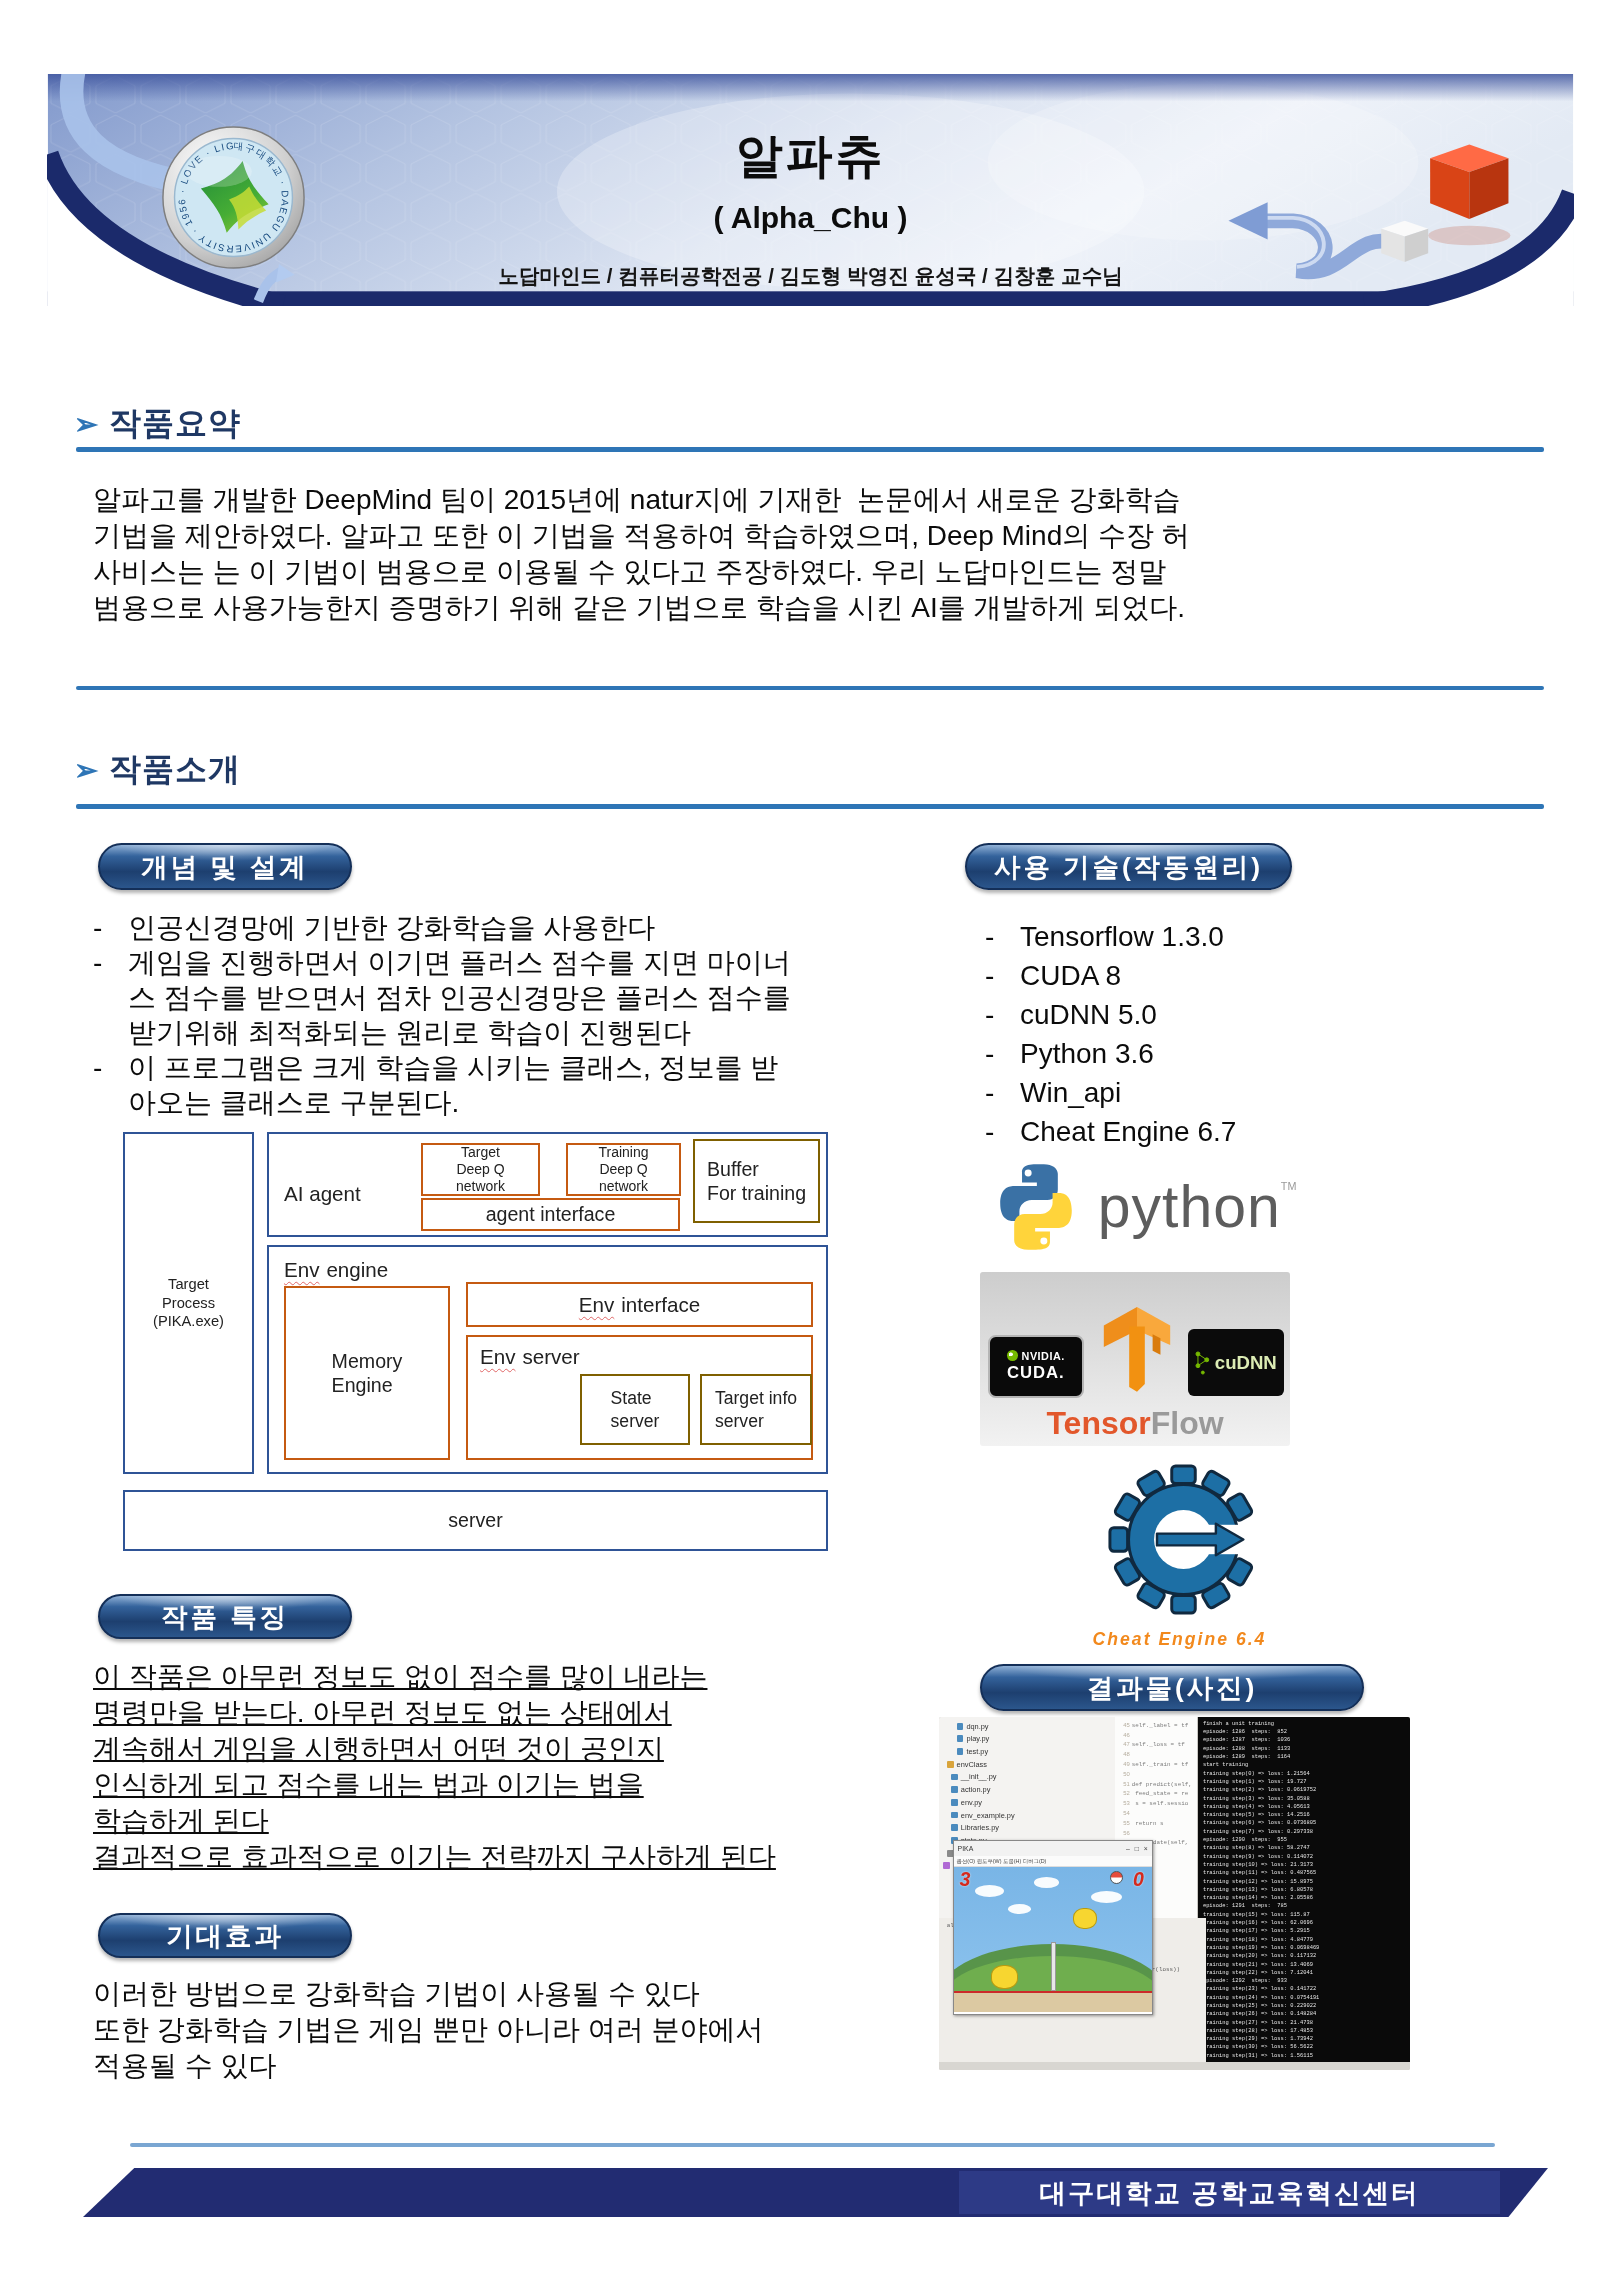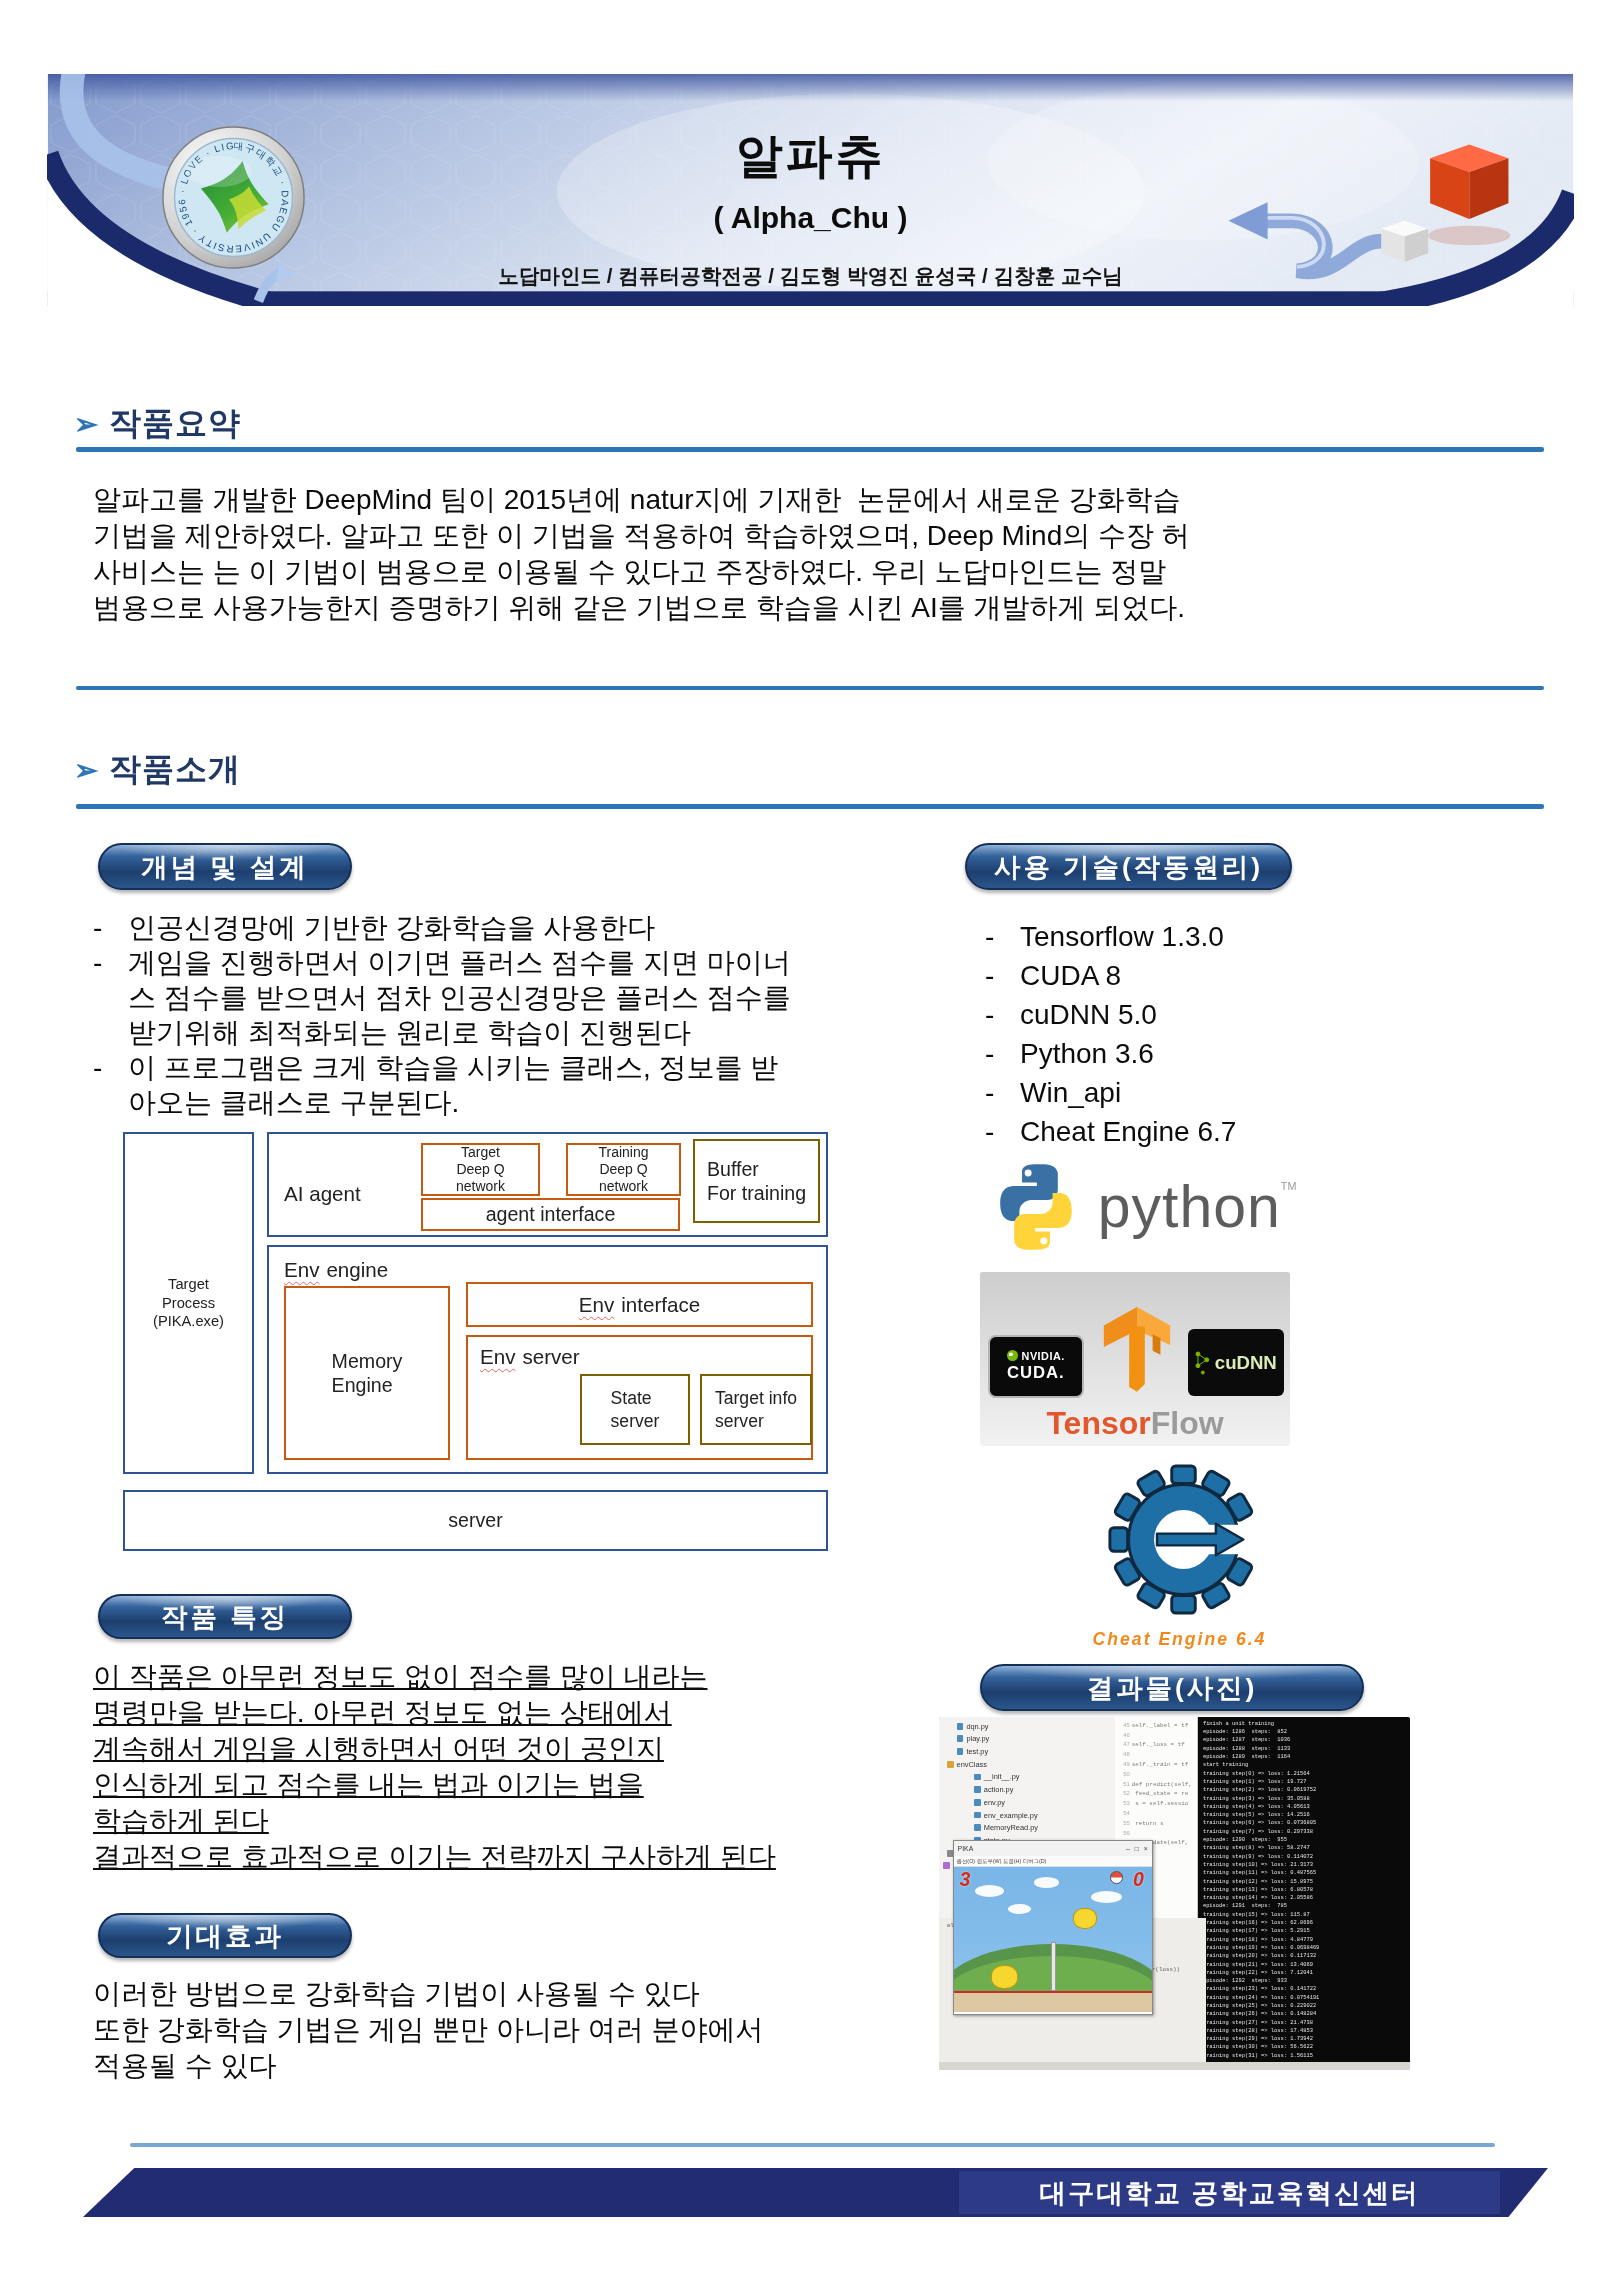--- a/index.html
+++ b/index.html
@@ -72,21 +72,21 @@
                  font-size:17.6px;font-weight:bold;font-style:italic;color:#f2891d;letter-spacing:2px;}
 
   
   .photo{position:absolute;left:939px;top:1717px;width:471px;height:353px;background:#c9c7c2;
          overflow:hidden;border-radius:2px;}
   .ptree{position:absolute;left:0;top:0;width:176px;height:201px;background:#f4f3f1;padding-top:2.9px;}
   .trow{display:flex;align-items:center;height:12.7px;font-size:7.4px;color:#333;}
   .ficon{width:6.9px;height:6.9px;margin-right:2.9px;border-radius:1px;background:#4b8bbe;flex:none;}
   .trow:nth-child(-n+3){padding-left:17.6px;}
   .trow:nth-child(4){padding-left:7.8px;} .trow:nth-child(4) .ficon{background:#d9a43b;}
-  .trow:nth-child(n+5):nth-child(-n+10){padding-left:35px;text-align:center;}
+  .trow:nth-child(n+5):nth-child(-n+10){padding-left:12px;text-align:center;}
   .trow:nth-child(11){padding-left:7.8px;} .trow:nth-child(11) .ficon{background:#8a8a8a;}
   .trow:nth-child(12){padding-left:3.9px;} .trow:nth-child(12) .ficon{background:#b06ad4;}
   .pcode{position:absolute;left:176px;top:0;width:82px;height:345px;background:#fcfcfb;display:flex;}
   .pnums{width:14.7px;font-size:5.9px;line-height:9.8px;color:#b5ad9e;text-align:right;padding:3.9px 2px 0 0;white-space:pre;}
   .plines{font-family:"Liberation Mono",monospace;font-size:5.9px;line-height:9.8px;color:#7c7c7c;
           padding-top:3.9px;white-space:pre;}
   .pconsole{position:absolute;left:259px;top:0;width:213px;height:345px;background:#0a0a0a;
             color:#e6e6e6;font-family:"Liberation Mono",monospace;font-size:5.4px;line-height:8.3px;
             padding:2.9px 0 0 4.9px;white-space:pre;}
   .pbottom{position:absolute;left:0;top:201px;width:259px;height:144px;background:#efede9;
@@ -434,21 +434,21 @@
         <div class="trow">
         <span class="ficon"></span>
         <span>env.py</span>
       </div>
         <div class="trow">
         <span class="ficon"></span>
         <span>env_example.py</span>
       </div>
         <div class="trow">
         <span class="ficon"></span>
-        <span>MemoryRead.py</span>
+        <span>Libraries.py</span>
       </div>
         <div class="trow">
         <span class="ficon"></span>
         <span>state.py</span>
       </div>
         <div class="trow">
         <span class="ficon"></span>
         <span>pika.exe</span>
       </div>
         <div class="trow">

